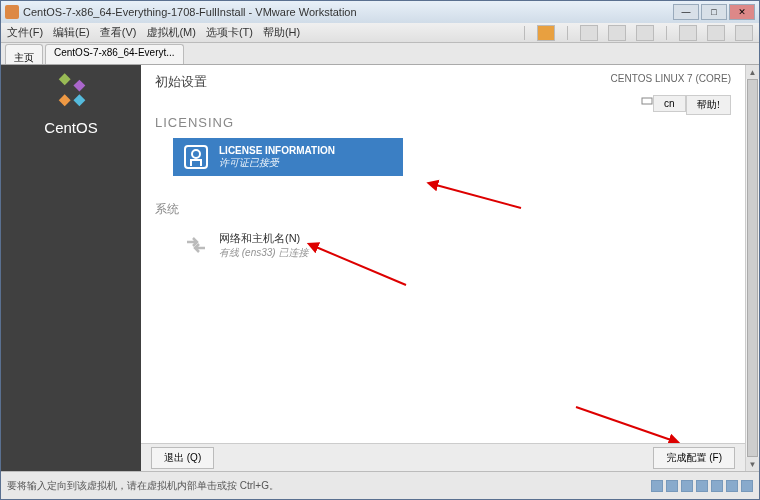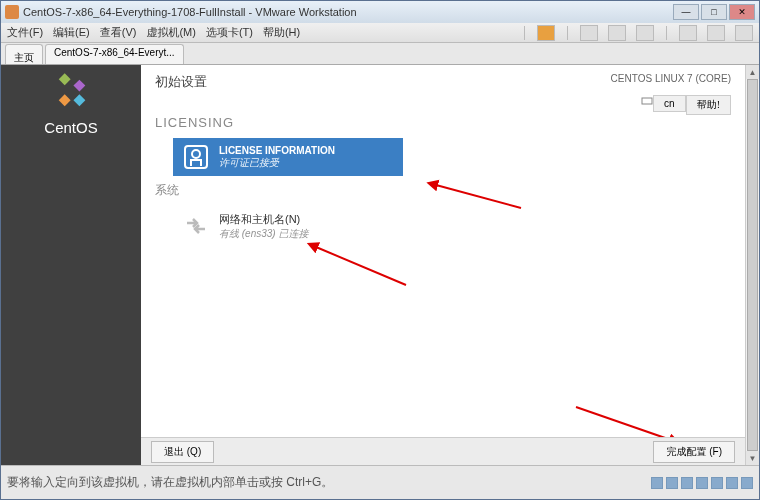--- a/index.html
+++ b/index.html
@@ -29,38 +29,38 @@
 .centos-text { color: #fff; font-size: 15px; font-weight: 300; }
 
 .main { flex: 1; background: #fff; padding: 8px 14px 0 14px; display: flex; flex-direction: column; position: relative; }
 .header-row { display: flex; justify-content: space-between; align-items: flex-start; }
 .page-title { font-size: 13px; color: #444; }
 .header-right { display: flex; align-items: center; gap: 6px; font-size: 10px; color: #666; }
 .lang-btn { padding: 2px 10px; background: #f0f0f0; border: 1px solid #ccc; font-size: 10px; }
 .help-btn { padding: 2px 10px; background: #f0f0f0; border: 1px solid #ccc; font-size: 10px; font-family: Liberation Serif, serif; }
 
 .section-label { font-size: 13px; color: #888; letter-spacing: 1px; }
-.sys-label { font-size: 12px; color: #888; margin-top: 6px; }
+.sys-label { font-size: 12px; color: #888; margin-top: 25px; }
 
 .card { margin-top: 8px; margin-left: 18px; width: 230px; height: 38px; display: flex; align-items: center; padding: 0 10px; gap: 10px; }
 .card.blue { background: #3b7fc4; color: #fff; }
 .card-icon { width: 26px; height: 26px; flex-shrink: 0; }
 .card-text .t1 { font-size: 10px; font-weight: bold; }
 .card-text .t2 { font-size: 10px; font-style: italic; opacity: 0.9; }
 .card.plain { background: transparent; color: #333; }
 .card.plain .t1 { color: #333; font-weight: normal; font-size: 11px; }
 .card.plain .t2 { color: #888; font-style: italic; font-size: 10px; }
 
 .footer { position: absolute; bottom: 0; left: 0; right: 0; height: 28px; background: #ececec; border-top: 1px solid #ccc; display: flex; align-items: center; justify-content: space-between; padding: 0 10px; }
 .foot-btn { padding: 3px 12px; background: #f4f4f4; border: 1px solid #bbb; font-size: 10px; cursor: pointer; }
 
 .arrow { position: absolute; pointer-events: none; }
 .arrow svg { overflow: visible; }
 
-.statusbar { height: 34px; background: #e8e8e8; border-top: 1px solid #bbb; display: flex; align-items: center; padding: 0 6px; font-size: 12px; color: #555; justify-content: space-between; }
+.statusbar { height: 28px; background: #e8e8e8; border-top: 1px solid #bbb; display: flex; align-items: center; padding: 0 6px; font-size: 10px; color: #555; justify-content: space-between; }
 .tray { display: flex; gap: 3px; }
 .tray-ico { width: 12px; height: 12px; background: #8ac; border: 1px solid #79b; }
 
 .scrollbar { width: 14px; background: #f0f0f0; border-left: 1px solid #ccc; position: relative; }
 .scroll-track { position: absolute; top: 14px; bottom: 14px; left: 1px; right: 1px; }
 .scroll-thumb { width: 100%; height: 100%; background: #cdcdcd; border: 1px solid #aaa; }
 .scroll-arr { position: absolute; left: 0; right: 0; height: 14px; background: #e4e4e4; display: flex; align-items: center; justify-content: center; font-size: 8px; color: #666; }
 .scroll-arr.up { top: 0; } .scroll-arr.dn { bottom: 0; }
 </style>
 </head>

